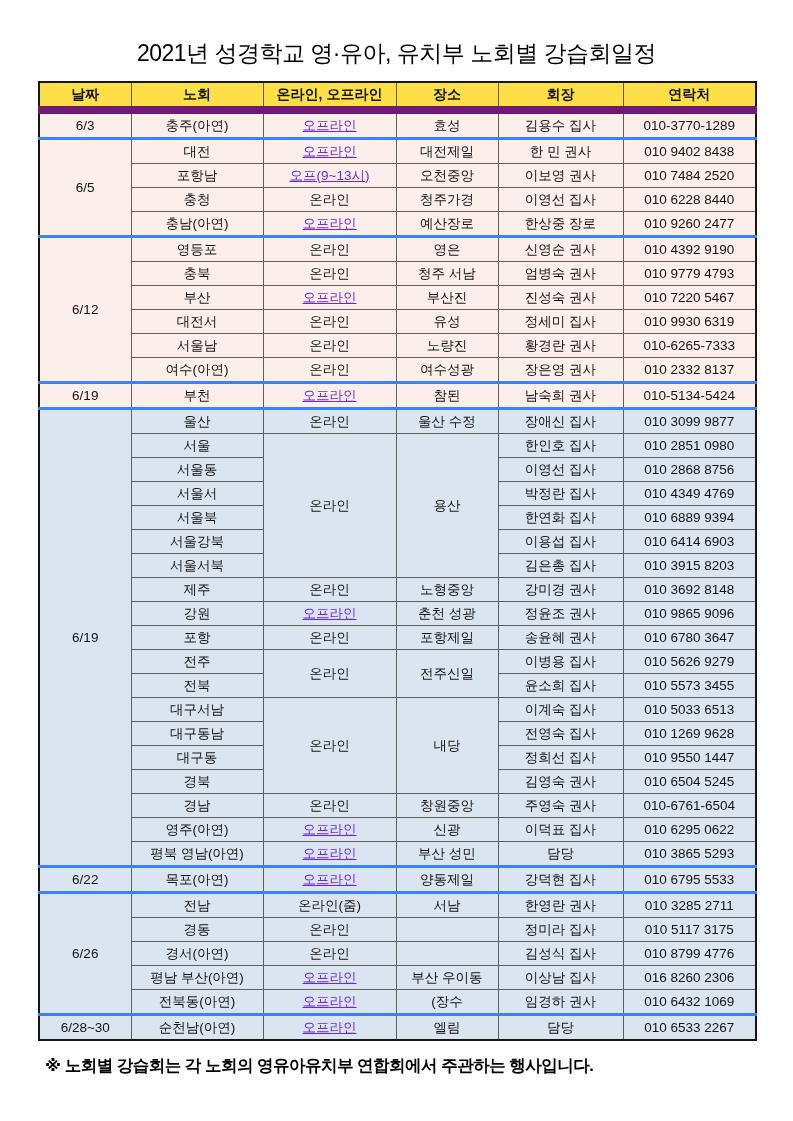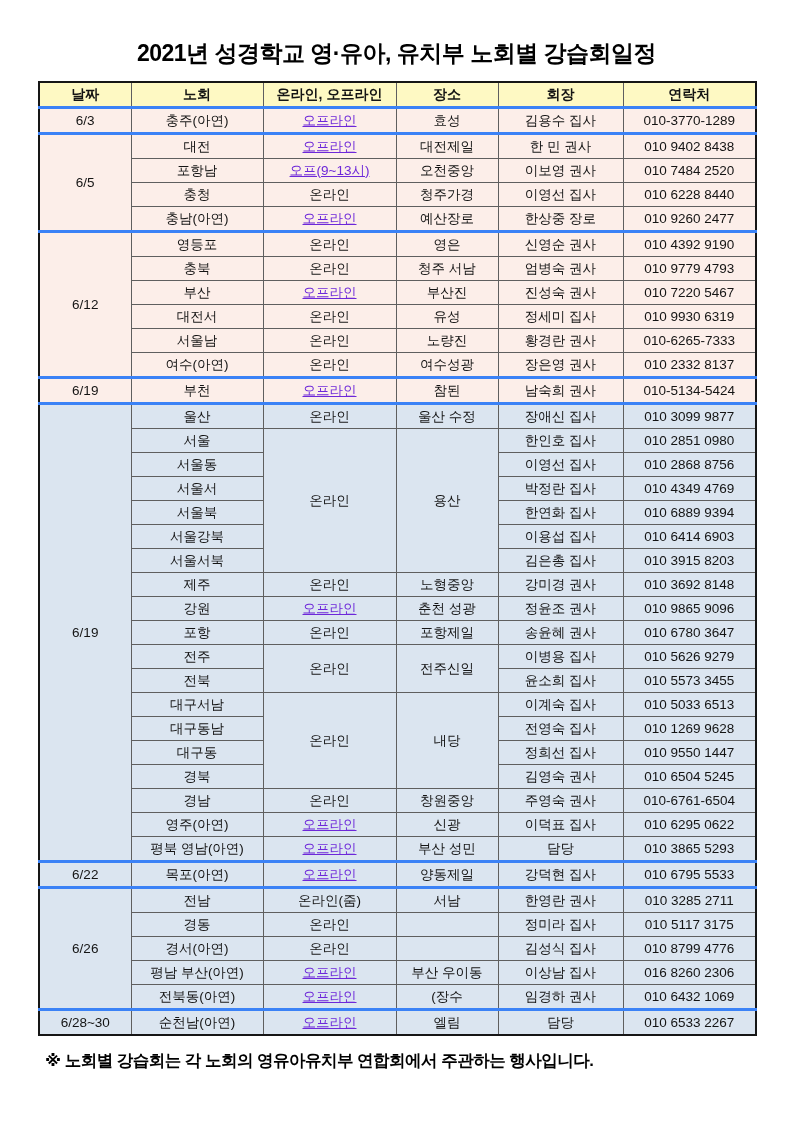--- a/index.html
+++ b/index.html
@@ -4,34 +4,34 @@
 <style>
   html, body { margin:0; padding:0; }
   body {
     width:793px; height:1121px; background:#ffffff;
     font-family:"Liberation Sans","DejaVu Sans",sans-serif;
     color:#111;
   }
   .page { position:relative; width:793px; height:1121px; overflow:hidden; }
   .title {
     padding-top:38px; text-align:center;
-    font-size:23px; font-weight:bold; color:#000; letter-spacing:-0.5px;
+    font-size:23px; font-weight:normal; color:#000; letter-spacing:-0.5px;
   }
   table.schedule {
     margin:12px 0 0 38px; width:717px;
     border-collapse:collapse; table-layout:fixed;
     border:2px solid #161616;
   }
   th, td {
     height:23px; padding:0 2px; text-align:center; vertical-align:middle;
     font-size:13.5px; color:#141414;
     border:1px solid #5f5f5f;
     overflow:hidden; white-space:nowrap;
   }
-  thead th { font-weight:bold; font-size:14px; background:#fef9c3; border-bottom:2px solid #701a75; }
+  thead th { font-weight:bold; font-size:14px; background:#fde047; border-bottom:8px solid #701a75; }
   tr.pink td { background:#fceee9; }
   tr.blue td { background:#dbe5f0; }
   tr.section-start td { border-top:3px solid #3b82f6; }
   td.link { color:#6d28d9; text-decoration:underline; }
   td.date-cell { font-size:13.5px; }
   .footer {
     margin:10px 0 0 45px; width:730px;
     font-weight:bold; font-size:16.5px; line-height:1.75; color:#000;
     letter-spacing:-0.5px;
   }

